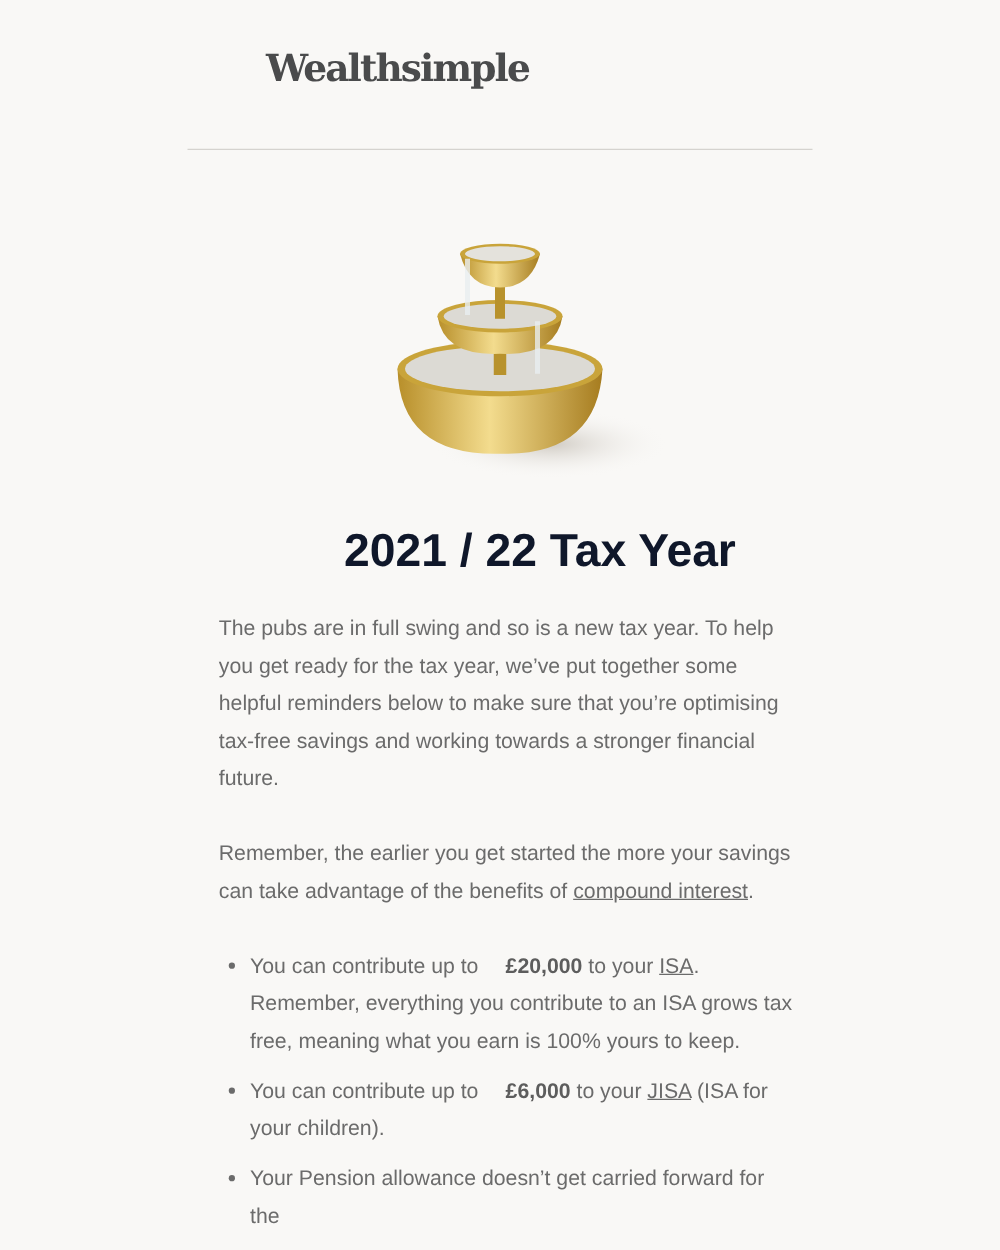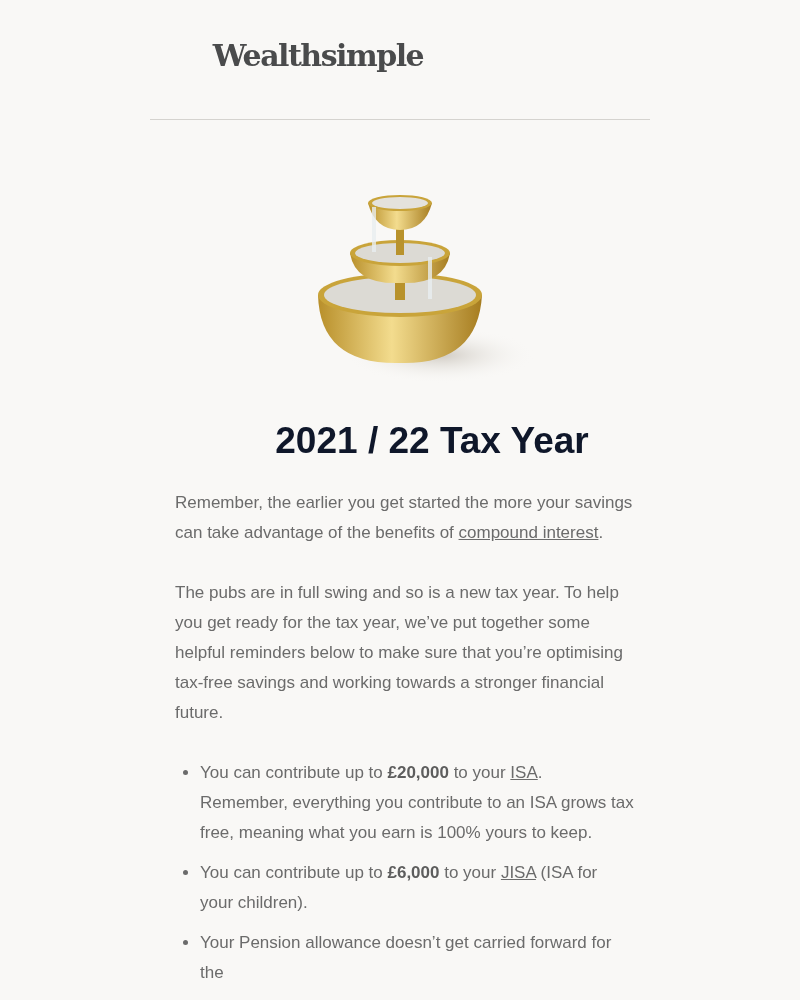--- a/index.html
+++ b/index.html
@@ -24,21 +24,21 @@
     position:absolute; top:420px; left:0; width:800px; text-align:center;
     font-family:Liberation Sans, sans-serif; font-weight:bold;
     font-size:37px; color:#0f172a;margin-left:32px;
   }
   .body {
     position:absolute; top:488px; left:175px; width:460px;
     font-size:17px; line-height:30px; color:#6b6b6b;
   }
   .body p { margin:0 0 30px 0; }
   .body a { color:#6b6b6b; text-decoration:underline; }
-  .body b { color:#5d5d5d; }
+  .body b { color:#5d5d5d;margin-left:17px; }
   ul { margin:0; padding:0 0 0 25px; }
   li { margin:0 0 10px 0; padding:0; }
 </style>
 </head>
 <body>
 
 <div class="wrap">
   <div class="logo">Wealthsimple</div>
   <div class="divider"></div>
 
@@ -68,23 +68,23 @@
       <ellipse cx="100" cy="18" rx="32" ry="8" fill="#c9a43a"></ellipse>
       <ellipse cx="100" cy="18" rx="28" ry="6" fill="#e4e2dc"></ellipse>
       <rect x="72" y="22" width="4" height="45" fill="#e8eef0" opacity="0.8"></rect>
       <rect x="128" y="72" width="4" height="42" fill="#e8eef0" opacity="0.8"></rect>
     </svg>
   </div>
 
   <div class="title">2021 / 22 Tax Year</div>
 
   <div class="body">
+    <p>The pubs are in full swing and so is a new tax year. To help you get ready for the tax year, we’ve put together some helpful reminders below to make sure that you’re optimising tax-free savings and working towards a stronger financial future.</p>
     <p>
       <span>Remember, the earlier you get started the more your savings can take advantage of the benefits of </span><a href="#">compound interest</a><span>.</span>
     </p>
-    <p>The pubs are in full swing and so is a new tax year. To help you get ready for the tax year, we’ve put together some helpful reminders below to make sure that you’re optimising tax-free savings and working towards a stronger financial future.</p>
     <ul>
       <li><span>You can contribute up to </span><b>£20,000</b><span> to your </span><a href="#">ISA</a><span>. Remember, everything you contribute to an ISA grows tax free, meaning what you earn is 100% yours to keep.</span></li>
       <li><span>You can contribute up to </span><b>£6,000</b><span> to your </span><a href="#">JISA</a><span> (ISA for your children).</span></li>
       <li>Your Pension allowance doesn’t get carried forward for the</li>
     </ul>
   </div>
 </div>
 
 </body></html>

